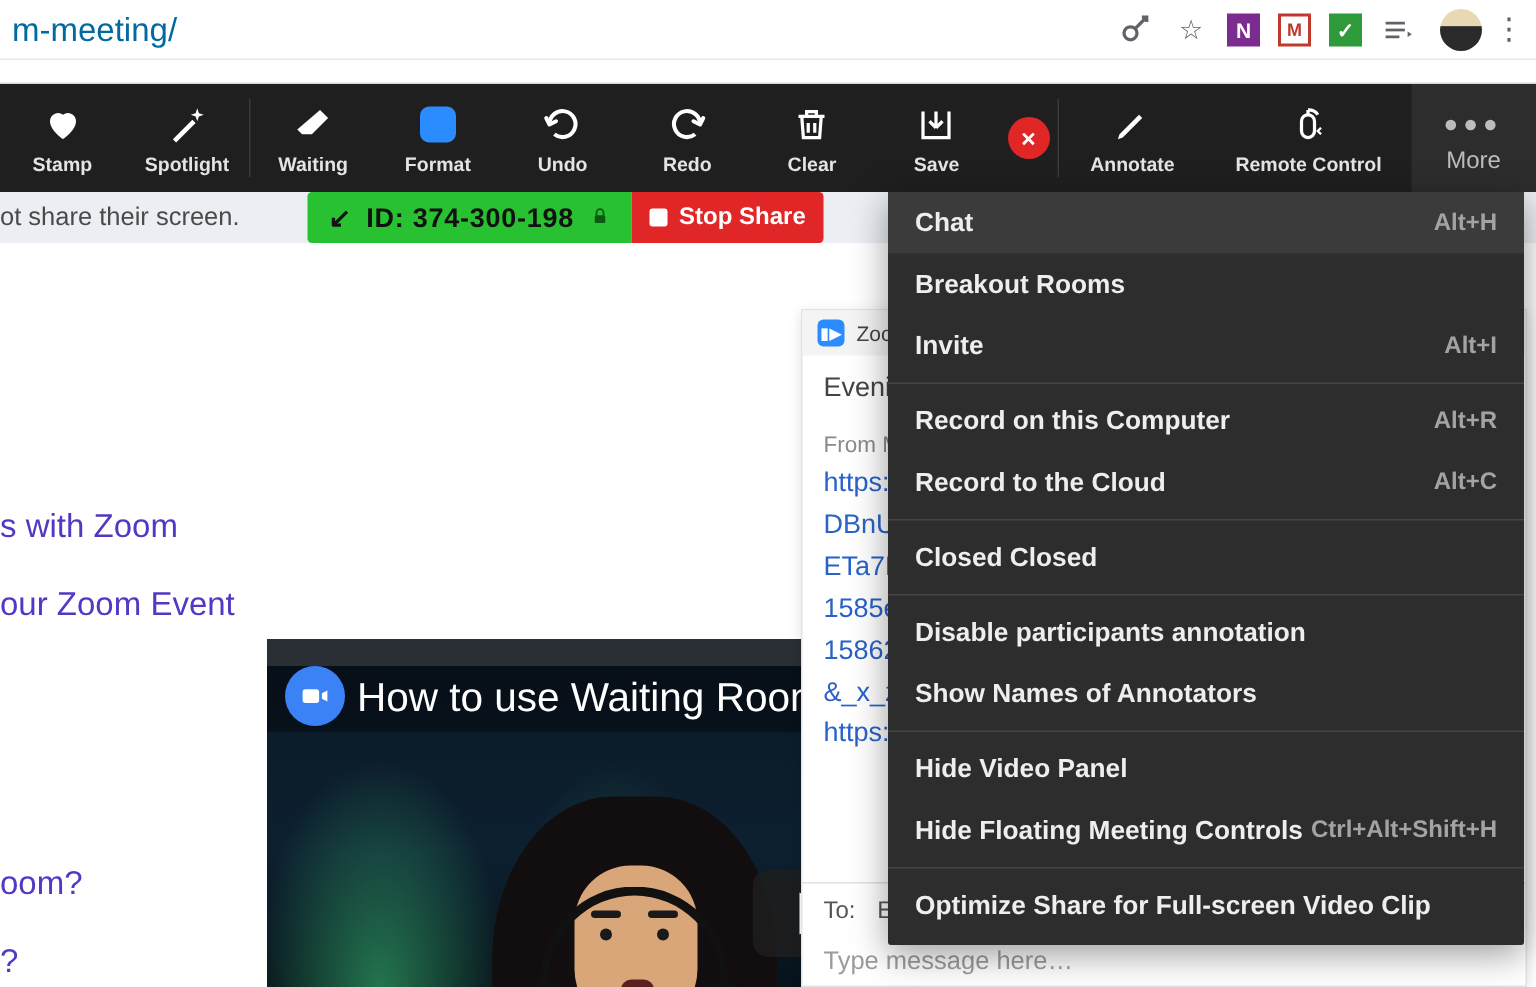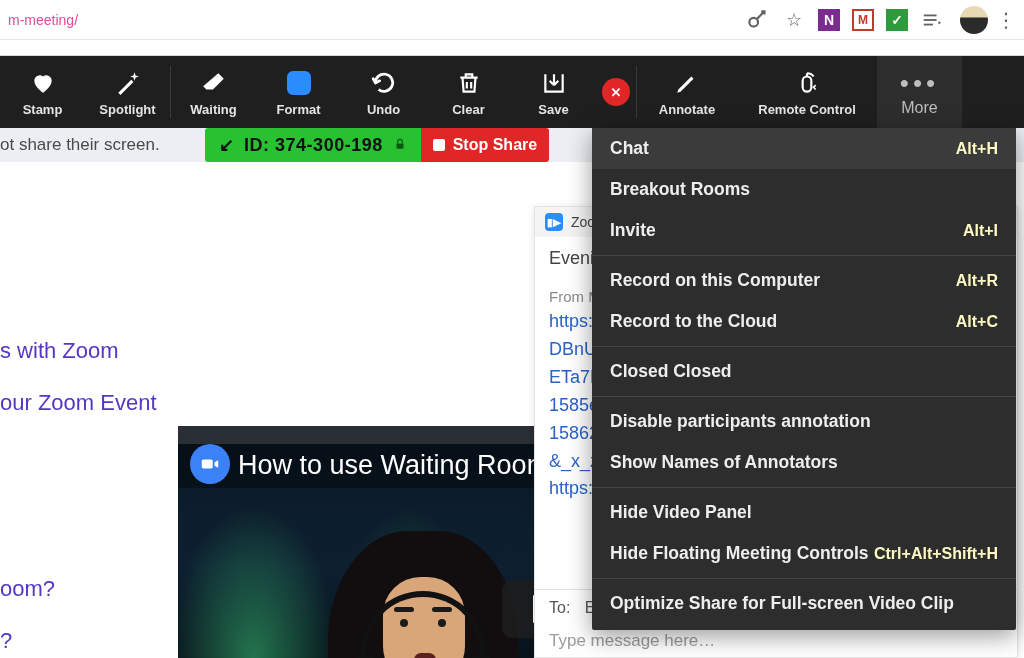--- a/index.html
+++ b/index.html
@@ -1,20 +1,20 @@
 <!DOCTYPE html>
 <html><head>
 <meta charset="utf-8">
 <style>
   * { margin: 0; padding: 0; box-sizing: border-box; font-family: -apple-system, BlinkMacSystemFont, "Segoe UI", Arial, sans-serif; }
   body { width: 1024px; height: 658px; overflow: hidden; background: #fff; position: relative; }
 
   
   .browser-bar { height: 40px; background: #fff; display: flex; align-items: center; padding: 0 8px; border-bottom: 1px solid #e6e6e6; }
-  .url-fragment { color: #ec4899; font-size: 14px; flex: 0 0 auto; margin-left: 0; }
+  .url-fragment { color: #0369a1; font-size: 22px; flex: 0 0 auto; margin-left: 0; }
   .browser-spacer { flex: 1; }
   .browser-icon { width: 28px; height: 28px; display: flex; align-items: center; justify-content: center; margin: 0 4px; color: #5f6368; font-size: 18px; }
   .ext { width: 22px; height: 22px; margin: 0 6px; display: flex; align-items: center; justify-content: center; font-size: 14px; font-weight: bold; }
   .ext.onenote { background: #7b2c8e; color: #fff; }
   .ext.mcafee { border: 2px solid #c0392b; color: #c0392b; font-size: 12px; }
   .ext.check { background: #2e9a3a; color: #fff; }
   .avatar-wrap { width: 28px; height: 28px; border-radius: 50%; overflow: hidden; margin-left: 10px; background: linear-gradient(#e8d9b5 40%, #2b2b2b 42%); position: relative;}
   .kebab { font-size: 20px; color: #5f6368; margin-left: 8px; }
 
   
@@ -67,21 +67,21 @@
   .chat-body .from { color:#8a8a8a; font-size:15px; margin-top:12px; }
   .chat-body .linky { color:#2a62c9; word-break: break-all; font-size:18px; }
   .chat-footer { position:absolute; bottom:0; left:0; right:0; border-top:1px solid #e0e0e0;}
   .chat-footer .row1 { padding:8px 14px; color:#555; font-size:16px;}
   .chat-footer .row2 { padding:6px 14px; color:#9c9c9c; font-size:17px;}
 
   
   .menu { position:absolute; top:128px; left: 592px; width: 424px; background:#2d2d2d; color:#eee; z-index:6; border-radius:2px; padding-bottom:6px; box-shadow:0 6px 24px rgba(0,0,0,.4);}
   .menu .row { display:flex; align-items:center; justify-content:space-between; padding: 10px 18px; font-size:17.5px; font-weight:600; cursor:pointer;}
   .menu .row.hi { background:#3b3b3b;}
-  .menu .short { color:#fef9c3; font-weight:700; font-size:16px;}
+  .menu .short { color:#a3a3a3; font-weight:700; font-size:16px;}
   .menu hr { border:none; border-top:1px solid #444; margin:4px 0;}
 
   
   .right-dark { position:absolute; top:56px; right:0; width:94px; height:30px; background:#445058; z-index:4;}
 
   
   .face { position:absolute; left: 150px; top: 105px; width: 190px; height: 190px; }
   .face .hair { position:absolute; inset:0; background:#120d0f; border-radius:80px 80px 60px 60px / 110px 110px 60px 60px; }
   .face .skin { position:absolute; left:55px; top:46px; width:82px; height:110px; background:#d9a679; border-radius:46px 46px 50px 50px;}
   .face .hp { position:absolute; left:32px; top:60px; width:126px; height:90px; border:6px solid #111; border-bottom:none; border-radius:90px 90px 0 0;}
@@ -161,20 +161,29 @@
     <div class="ico">
         <svg class="ic" viewBox="0 0 24 24" fill="none" stroke="#fff" stroke-width="2.5">
           <path d="M4 12a8 8 0 1 1 3 6"></path>
           <path d="M4 12l-2-4m2 4l4-2" stroke-linecap="round"></path>
         </svg>
       </div>
     <div class="lbl">Undo</div>
   </div>
   <div class="tb-item">
     <div class="ico">
+        <svg class="ic" viewBox="0 0 24 24" fill="none" stroke="#fff" stroke-width="2.5">
+          <path d="M20 12a8 8 0 1 0-3 6"></path>
+          <path d="M20 12l2-4m-2 4l-4-2" stroke-linecap="round"></path>
+        </svg>
+      </div>
+    <div class="lbl">Redo</div>
+  </div>
+  <div class="tb-item">
+    <div class="ico">
         <svg class="ic" viewBox="0 0 24 24" fill="none" stroke="#fff" stroke-width="2">
           <path d="M4 7h16M9 7V4h6v3M6 7l1 13h10l1-13M10 11v6m4-6v6"></path>
         </svg>
       </div>
     <div class="lbl">Clear</div>
   </div>
   <div class="tb-item">
     <div class="ico">
         <svg class="ic" viewBox="0 0 24 24" fill="none" stroke="#fff" stroke-width="2">
           <path d="M4 4v16h16V4M12 4v10m0 0l-4-4m4 4l4-4"></path>

